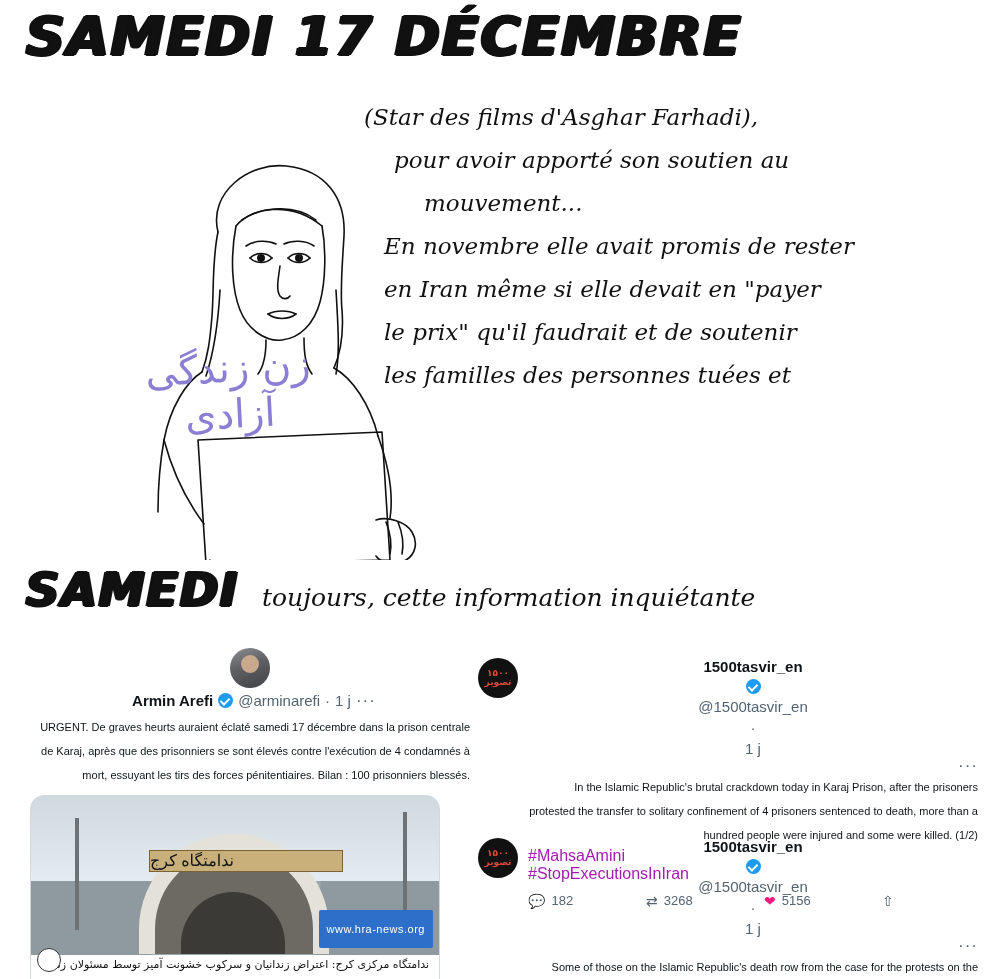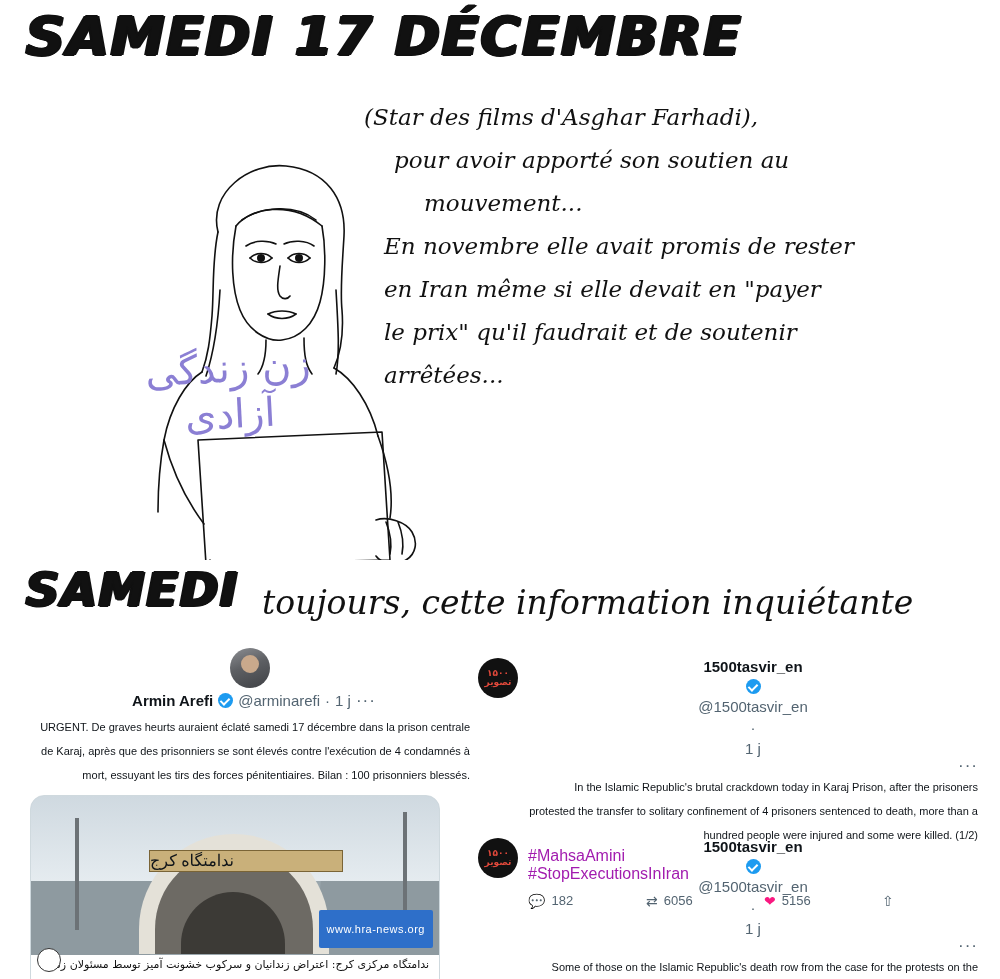--- a/index.html
+++ b/index.html
@@ -77,21 +77,21 @@
     position:absolute; left:26px; top:565px;
     font-size:46px; line-height:50px;
   }
   #title-samedi2 .stroke {
     text-shadow:
       1px 0 0 #111, -1px 0 0 #111, 0 1px 0 #111, 0 -1px 0 #111,
       2px 0 0 #111, -2px 0 0 #111;
   }
   #subtitle-samedi2 {
     position:absolute; left:262px; top:583px;
-    font-size:33px;
+    font-size:25px;
   }
 
   
   #tweets {
     position:absolute; left:0; top:640px; width:1000px; height:339px;
   }
 
   .tweet {
     position:absolute;
     font-family:"Liberation Sans", sans-serif;
@@ -220,21 +220,21 @@
   <span class="stroke">SAMEDI 17 DÉCEMBRE</span>
 </div>
 
 <div id="caption-block" class="hw-body">
   <span class="l ind1">(Star des films d'Asghar Farhadi),</span>
   <span class="l ind2">pour avoir apporté son soutien au</span>
   <span class="l ind3">mouvement...</span>
   <span class="l ind4">En novembre elle avait promis de rester</span>
   <span class="l ind4">en Iran même si elle devait en "payer</span>
   <span class="l ind4">le prix" qu'il faudrait et de soutenir</span>
-  <span class="l ind4">arrêtées...</span>
+  <span class="l ind4">les familles des personnes tuées et</span>
 </div>
 
 <div id="drawing">
   <svg width="350" height="420" viewBox="0 0 350 420" fill="none" stroke="#111" stroke-width="1.6" stroke-linecap="round" stroke-linejoin="round">
 
     <path d="M128 92 C118 52 160 22 196 26 C236 30 256 58 254 96 C252 130 250 150 252 170 C254 196 250 214 244 228"></path>
     <path d="M128 92 C122 120 124 150 122 176 C120 200 118 216 112 232"></path>
 
     <path d="M146 86 C140 118 142 150 150 170 C158 190 176 202 192 200 C210 198 224 184 230 162 C236 140 236 108 232 86"></path>
 
@@ -341,21 +341,21 @@
         <a class="link" href="#">#MahsaAmini</a>
         <a class="link" href="#">#StopExecutionsInIran</a>
 
         <div class="actions">
           <div class="act reply">
             <span class="glyph">💬</span>
             <span>182</span>
           </div>
           <div class="act retweet">
             <span class="glyph">⇄</span>
-            <span>6056</span>
+            <span>3268</span>
           </div>
           <div class="act like">
             <span class="glyph">❤</span>
             <span>5156</span>
           </div>
           <div class="act share">
             <span class="glyph">⇧</span>
           </div>
         </div>
       </div>

